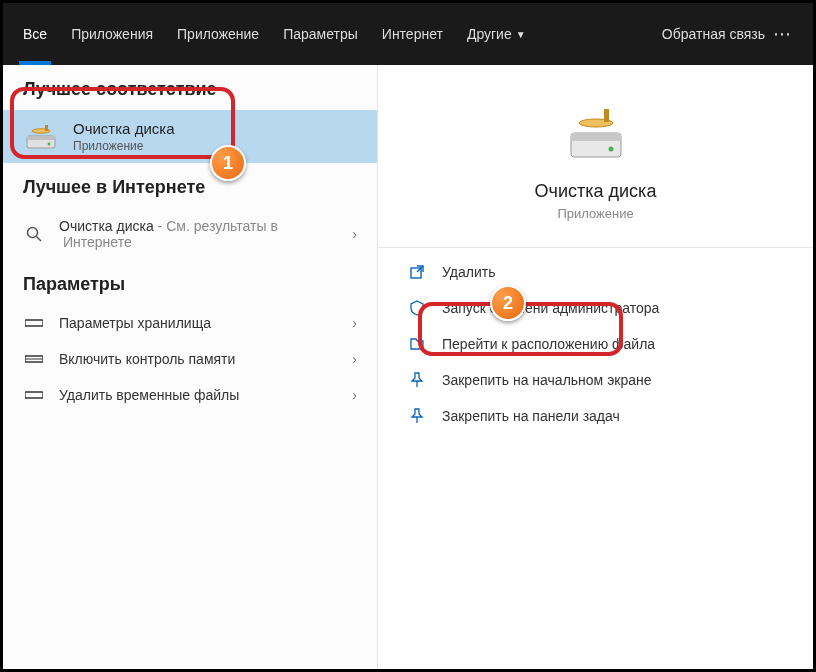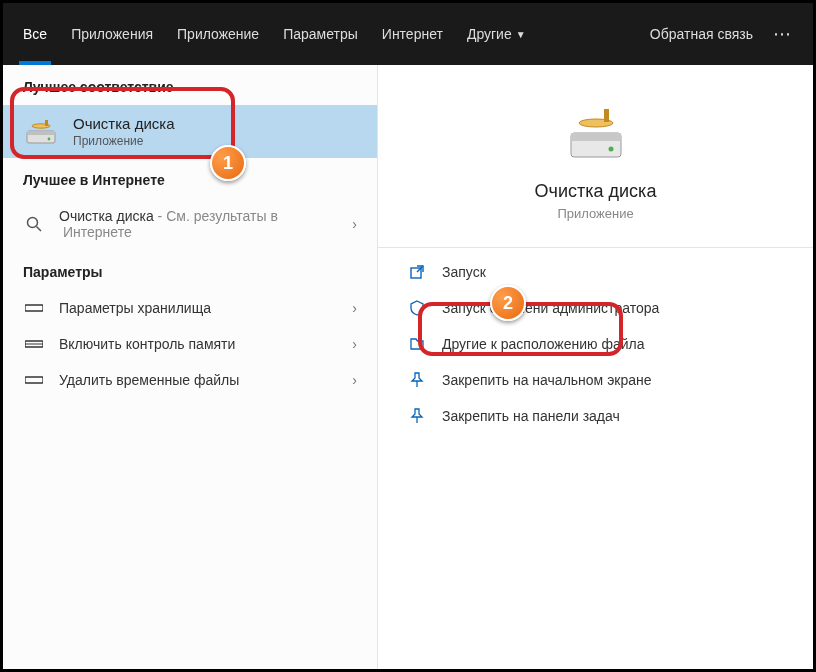--- a/index.html
+++ b/index.html
@@ -21,28 +21,28 @@
     font-size: 14px;
     justify-content: space-between;
   }
   .tabs { display: flex; align-items: center; gap: 24px; height: 100%; }
   .tab { height: 100%; display: flex; align-items: center; cursor: pointer; position: relative; color: #ddd; }
   .tab.active { color: #fff; }
   .tab.active::after {
     content: ""; position: absolute; bottom: 0; left: -4px; right: -4px; height: 4px; background: #0078d7;
   }
   .caret-down { margin-left:4px; font-size:10px; }
-  .top-right { display: flex; align-items: center; gap: 20px; color:#ddd; }
+  .top-right { display: flex; align-items: center; gap: 8px; color:#ddd; }
   .dots { font-size:18px; letter-spacing:2px; cursor:pointer; }
 
   .content { display: flex; height: calc(100% - 62px); }
   .left { width: 375px; background:#fcfcfc; border-right:1px solid #e5e5e5; }
   .right { flex:1; background:#fff; position: relative; }
 
-  .section-header { font-weight:600; font-size:14px; padding:14px 20px 10px; color:#222; }
+  .section-header { font-weight:600; font-size:18px; padding:14px 20px 10px; color:#222; }
 
   .best-match {
     background:#b8d8f0;
     display:flex; align-items:center; padding:10px 20px; gap:14px;
     position: relative;
     cursor:pointer;
   }
   .bm-icon-box { width:36px; height:30px; display:flex; align-items:center; justify-content:center; }
   .bm-title { font-size:15px; color:#222; font-weight:500; }
   .bm-sub { font-size:12px; color:#555; margin-top:2px; }
@@ -202,39 +202,39 @@
     <hr class="right-divider">
 
     <div class="action-row">
       <div class="action-ico">
         <svg width="16" height="16" viewBox="0 0 16 16">
             <rect x="2" y="4" width="10" height="10" fill="none" stroke="#0a64b8" stroke-width="1.4"></rect>
             <path d="M8 2 h6 v6" fill="none" stroke="#0a64b8" stroke-width="1.4"></path>
             <line x1="14" y1="2" x2="8" y2="8" stroke="#0a64b8" stroke-width="1.4"></line>
           </svg>
       </div>
-      <span>Запуск</span>
+      <span>Удалить</span>
     </div>
 
     <div class="action-row">
       <div class="action-ico">
         <svg width="16" height="16" viewBox="0 0 16 16">
             <path d="M8 1 L14 4 v4 c0 4 -3 6 -6 7 c-3 -1 -6 -3 -6 -7 V4 Z" fill="none" stroke="#0a64b8" stroke-width="1.3"></path>
           </svg>
       </div>
       <span>Запуск от имени администратора</span>
     </div>
 
     <div class="action-row">
       <div class="action-ico">
         <svg width="16" height="16" viewBox="0 0 16 16">
             <path d="M2 3 h5 l1.5 2 H14 v8 H2 Z" fill="none" stroke="#0a64b8" stroke-width="1.3"></path>
           </svg>
       </div>
-      <span>Другие к расположению файла</span>
+      <span>Перейти к расположению файла</span>
     </div>
 
     <div class="action-row">
       <div class="action-ico">
         <svg width="16" height="16" viewBox="0 0 16 16">
             <path d="M6 1 h4 v5 l3 3 H3 l3 -3 Z M8 9 v6" fill="none" stroke="#0a64b8" stroke-width="1.3"></path>
           </svg>
       </div>
       <span>Закрепить на начальном экране</span>
     </div>

